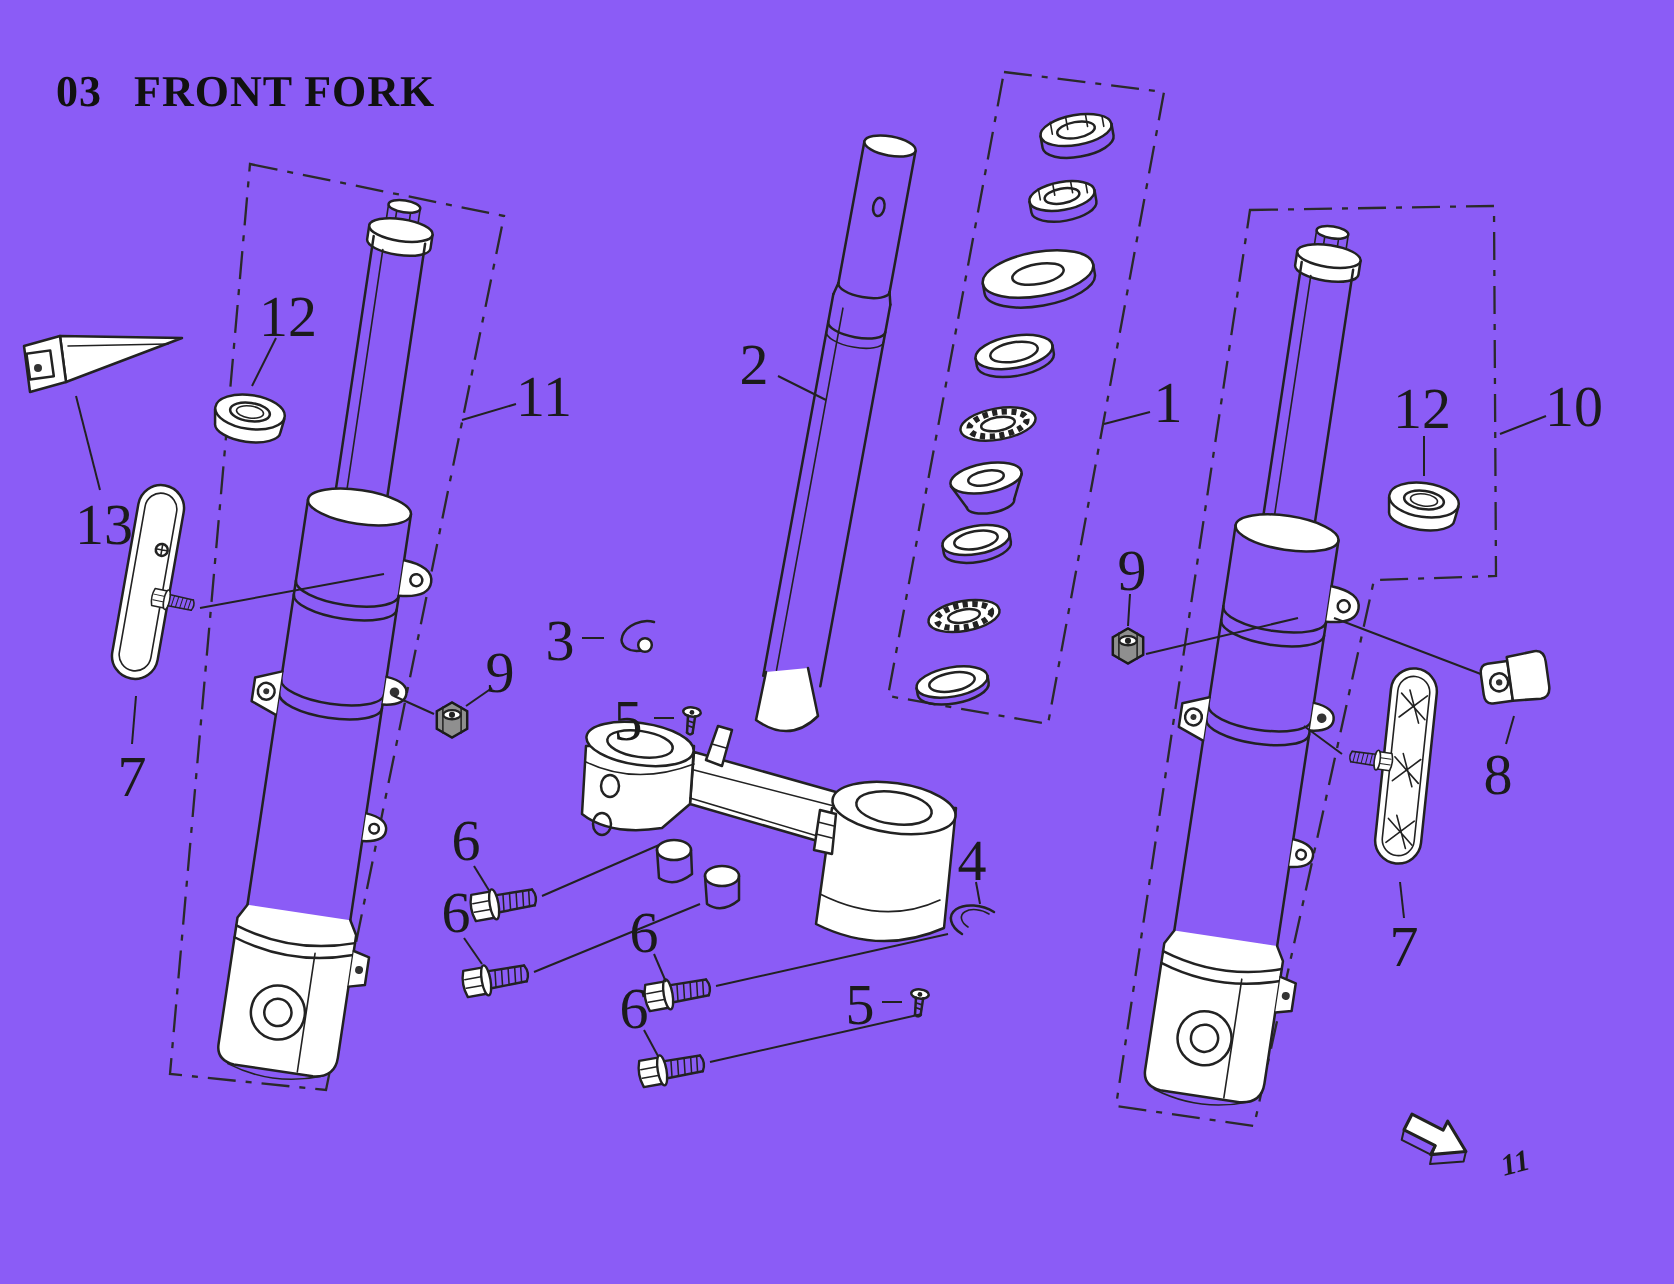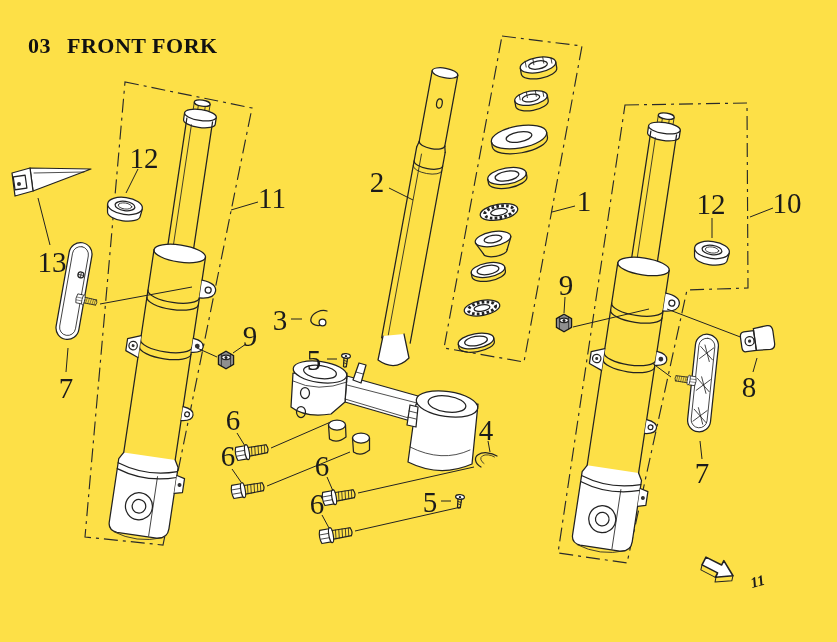--- a/index.html
+++ b/index.html
@@ -1,16 +1,16 @@
 <!DOCTYPE html>
 <html><head>
 <meta charset="utf-8">
 <style>
   html,body{margin:0;padding:0;background:#fff;}
-  #stage{position:relative;width:837px;height:642px;background:#fde047;overflow:hidden;
+  #stage{position:relative;width:837px;height:642px;background:#8b5cf6;overflow:hidden;
          font-family:"Liberation Serif",serif;text-align:right;}
   svg text{user-select:none;}
   .ln{stroke:#222;stroke-width:1.25;fill:none;stroke-linecap:round;stroke-linejoin:round;}
   .fw{fill:#fff;}
   .thin{stroke-width:0.8;}
   .dash{stroke:#2a2a2a;stroke-width:1.15;fill:none;stroke-dasharray:14 5 3 5;}
   .lead{stroke:#222;stroke-width:1;fill:none;}
   .num{font-family:"Liberation Serif",serif;font-size:29px;fill:#1b1b1b;text-anchor:middle;}
   .ttl{font-family:"Liberation Serif",serif;font-size:22px;font-weight:700;fill:#111;letter-spacing:0.5px;}
   .note{font-family:"Liberation Serif",serif;font-size:15px;font-style:italic;font-weight:700;fill:#1b1b1b;}

